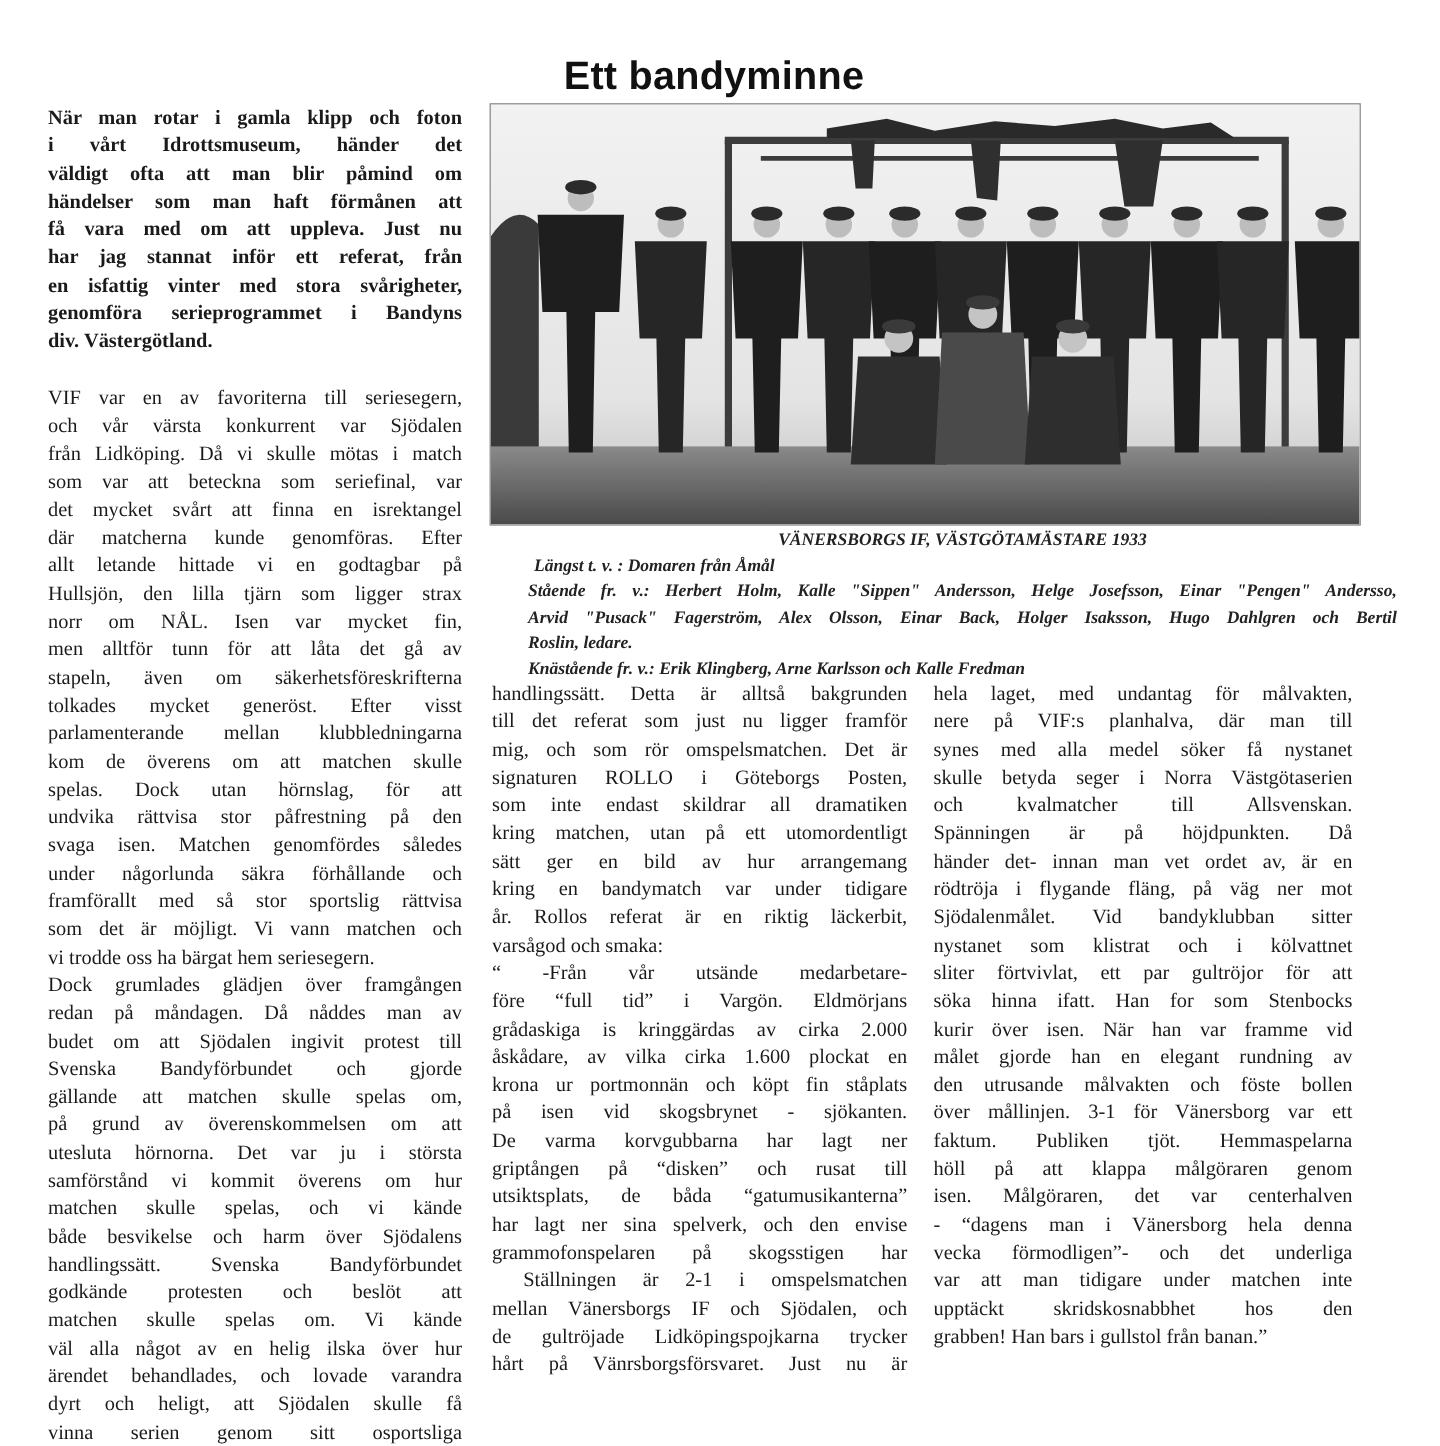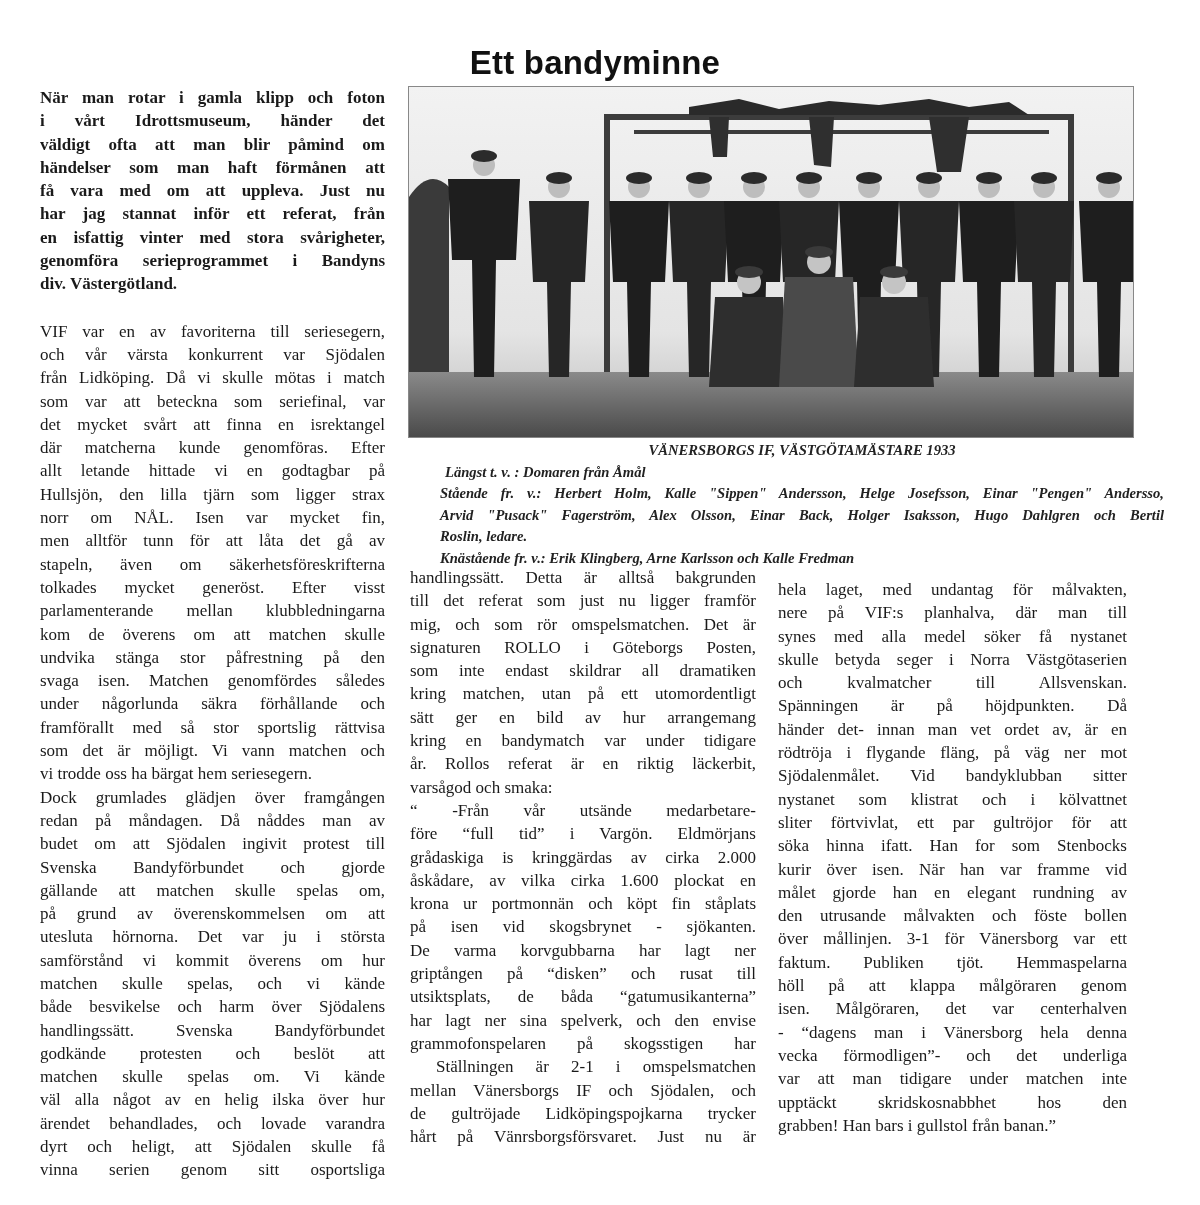--- a/index.html
+++ b/index.html
@@ -21,21 +21,21 @@
       font-size: 17px; line-height: 23.3px;
       text-align: justify;
     }
     .col p { margin: 0; }
     .line { display: block; text-align: justify; text-align-last: justify; white-space: nowrap; }
     .line.last { text-align-last: left; }
     .lead { font-weight: bold; }
     .gap { height: 24px; }
     #col1 { left: 40px; top: 86px; width: 345px; }
     #col2 { left: 410px; top: 566px; width: 346px; }
-    #col3 { left: 778px; top: 566px; width: 349px; margin-top: 12px; }
+    #col3 { left: 778px; top: 566px; width: 349px; }
     .photo {
       position: absolute; left: 408px; top: 86px; width: 724px; height: 350px;
       border: 1px solid #888; overflow: hidden; background: #e9e9e9;
     }
     .photo svg { display: block; }
     .caption {
       position: absolute; left: 408px; top: 440px; width: 724px;
       font-family: "Liberation Serif", "DejaVu Serif", serif;
       font-style: italic; font-weight: bold; font-size: 14.6px; line-height: 21.5px;
       color: #222;
@@ -72,21 +72,22 @@
       <span class="line">det mycket svårt att finna en isrektangel</span>
       <span class="line">där matcherna kunde genomföras. Efter</span>
       <span class="line">allt letande hittade vi en godtagbar på</span>
       <span class="line">Hullsjön, den lilla tjärn som ligger strax</span>
       <span class="line">norr om NÅL. Isen var mycket fin,</span>
       <span class="line">men alltför tunn för att låta det gå av</span>
       <span class="line">stapeln, även om säkerhetsföreskrifterna</span>
       <span class="line">tolkades mycket generöst. Efter visst</span>
       <span class="line">parlamenterande mellan klubbledningarna</span>
       <span class="line">kom de överens om att matchen skulle</span>
-      <span class="line">undvika stänga stor påfrestning på den</span>
+      <span class="line">spelas. Dock utan hörnslag, för att</span>
+      <span class="line">undvika rättvisa stor påfrestning på den</span>
       <span class="line">svaga isen. Matchen genomfördes således</span>
       <span class="line">under någorlunda säkra förhållande och</span>
       <span class="line">framförallt med så stor sportslig rättvisa</span>
       <span class="line">som det är möjligt. Vi vann matchen och</span>
       <span class="line last">vi trodde oss ha bärgat hem seriesegern.</span>
       <span class="line">Dock grumlades glädjen över framgången</span>
       <span class="line">redan på måndagen. Då nåddes man av</span>
       <span class="line">budet om att Sjödalen ingivit protest till</span>
       <span class="line">Svenska Bandyförbundet och gjorde</span>
       <span class="line">gällande att matchen skulle spelas om,</span>

